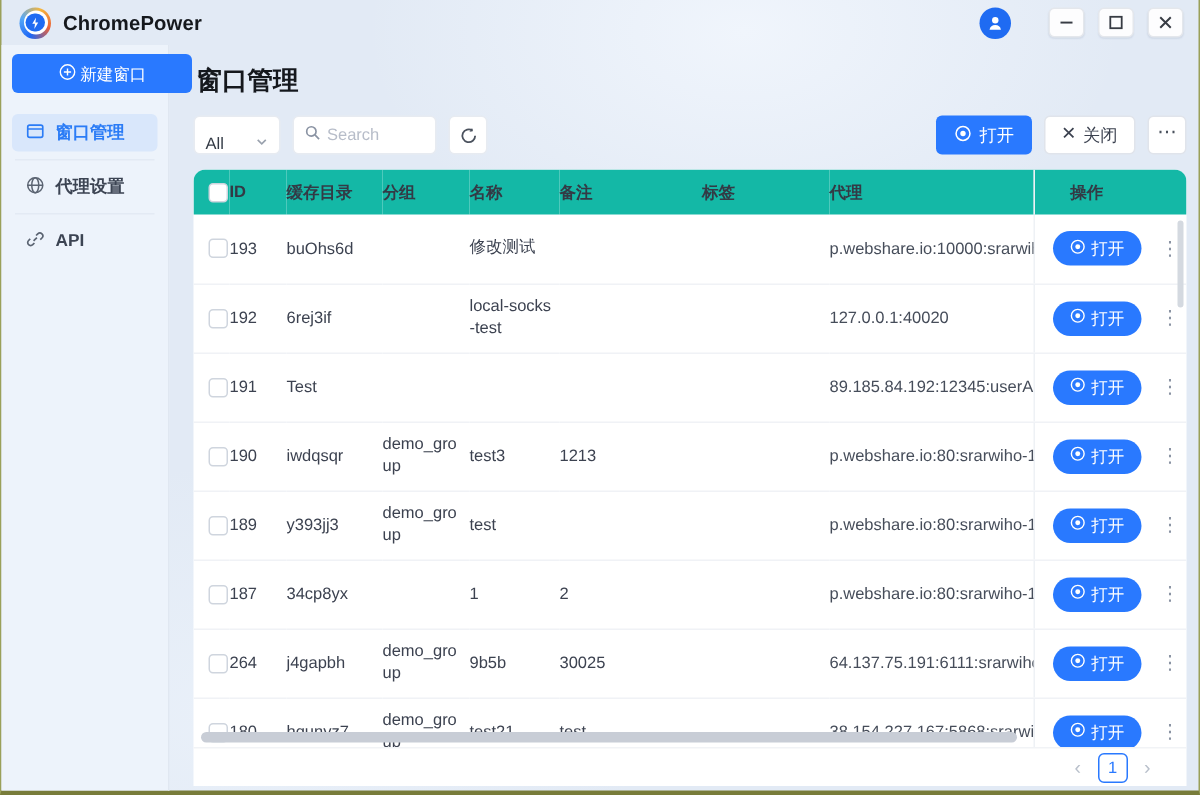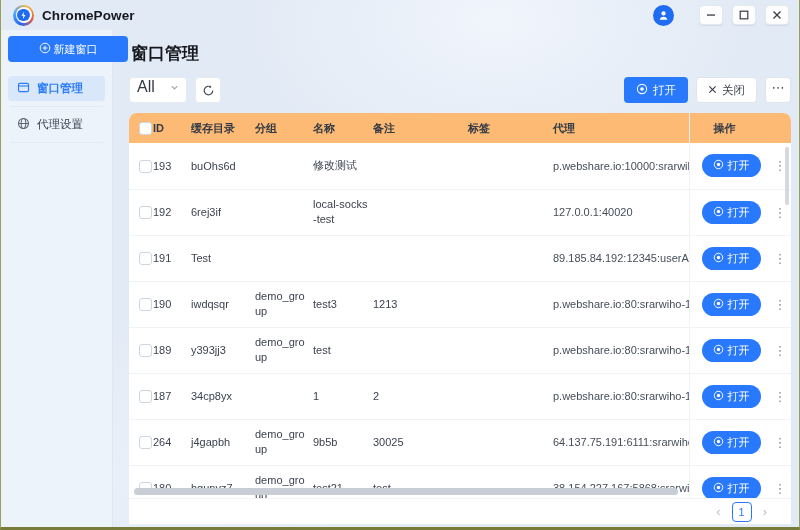--- a/index.html
+++ b/index.html
@@ -25,47 +25,47 @@
   .tb-right { margin-left:auto; display:flex; align-items:center; gap:9px; }
   .avatar { width:21px; height:21px; border-radius:50%; background:#1f6bf2; display:grid; place-items:center; margin-right:16px; cursor:pointer; }
   .winbtn { width:24px; height:20px; background:#fdfdfe; border:1px solid #e4e7ec; border-radius:4px;
     display:grid; place-items:center; cursor:pointer; box-shadow:0 1px 1px rgba(90,110,140,.12); color:#383c44; }
   
   .bodyrow { flex:1; display:flex; min-height:0; }
   .sidebar { width:112px; flex:none; background:#edf3fb; border-right:1px solid #e0e7f1; padding:6px 7px 0 7px; }
   .new-win-btn { width:120px; height:26px; background:#2979ff; color:#fff; border:none; border-radius:4px;
     font-size:11px; display:flex; align-items:center; justify-content:center; gap:3px; cursor:pointer; margin:0 auto 14px auto; }
   .side-item { height:25px; display:flex; align-items:center; gap:7px; padding:0 9px; border-radius:4px;
-    font-size:11.5px; color:#3c4453; cursor:pointer; margin-bottom:3px; }
+    font-size:11.5px; color:#3c4453; cursor:pointer; margin-bottom:3px;font-weight:bold; }
   .side-item svg { flex:none; }
   .side-item.active { background:#d9e7fb; color:#2b7cf6; font-weight:700; }
   .side-sep { height:1px; background:#e3eaf4; margin:5px 2px; }
   .main { flex:1; min-width:0; display:flex; flex-direction:column; padding:10px 8px 0 16px; }
   .page-title { font-size:17px; font-weight:700; color:#15181d; margin:2px 0 12px 2px; }
   
   .toolbar { display:flex; align-items:center; gap:8px; margin-bottom:10px; }
   .select { width:58px; height:26px; background:#fff; border:1px solid #e7ebf1; border-radius:4px;
-    display:flex; align-items:flex-start; justify-content:space-between; padding:0 7px; font-size:16px; color:#333a45; cursor:pointer; }
+    display:flex; align-items:flex-end; justify-content:space-between; padding:0 7px; font-size:11px; color:#333a45; cursor:pointer; }
   .searchbox { width:96px; height:26px; background:#fff; border:1px solid #e7ebf1; border-radius:4px;
     display:flex; align-items:center; gap:4px; padding:0 7px; }
   .searchbox input { border:none; outline:none; width:100%; font-size:11px; color:#333a45; background:transparent; }
   .searchbox input::placeholder { color:#b7bdc9; }
   .iconbtn { width:26px; height:26px; background:#fff; border:1px solid #e7ebf1; border-radius:4px;
     display:grid; place-items:center; cursor:pointer; color:#4b525e; }
   .tb-spacer { flex:1; }
   .btn-open { height:26px; background:#2979ff; color:#fff; border:none; border-radius:4px; font-size:11.5px;
     display:inline-flex; align-items:center; gap:5px; padding:0 12px; cursor:pointer; }
   .btn-close { height:26px; background:#fff; color:#3c4250; border:1px solid #e0e4eb; border-radius:4px;
     font-size:11.5px; display:inline-flex; align-items:center; gap:5px; padding:0 11px; cursor:pointer; }
   .btn-more { width:26px; height:26px; background:#fff; border:1px solid #e0e4eb; border-radius:4px;
     font-size:13px; color:#4b525e; cursor:pointer; display:grid; place-items:center; padding-bottom:5px; }
   
   .table-card { flex:1; min-height:0; background:#fff; border-radius:8px 8px 0 0; overflow:hidden; position:relative; }
   table { width:662px; border-collapse:collapse; table-layout:fixed; }
-  thead th { height:30px; background:#fdba74; font-size:11px; font-weight:700; color:#333a45; text-align:left; padding:0 3px 0 0; }
+  thead th { height:30px; background:#14b8a6; font-size:11px; font-weight:700; color:#333a45; text-align:left; padding:0 3px 0 0; }
   tbody td { height:46px; border-bottom:1px solid #f0f2f6; font-size:11px; color:#3c4250; padding:4px 3px 4px 0; vertical-align:middle; }
   th.c-cb, td.c-cb { padding-left:10px; }
   .cb { display:inline-block; width:13px; height:13px; border:1px solid #cfd5de; border-radius:3px; background:#fff; cursor:pointer; vertical-align:middle; }
   td.c-group, td.c-name { overflow-wrap:anywhere; word-break:break-all; line-height:1.35; }
   td.c-proxy { white-space:nowrap; overflow:hidden; color:#464d5a; }
   th.c-ops, td.c-ops { border-left:1px solid #eef1f5; padding-left:12px; }
   th.c-ops { padding-left:24px; }
   .row-open { display:inline-flex; align-items:center; gap:4px; background:#2979ff; color:#fff; border:none;
     border-radius:12px; height:23px; padding:0 11px; font-size:11px; cursor:pointer; }
   .row-more { margin-left:10px; color:#8a93a3; font-size:13px; cursor:pointer; letter-spacing:0; }
@@ -149,33 +149,52 @@
           <svg width="13" height="13" viewBox="0 0 14 14">
               <circle cx="7" cy="7" r="5.4" fill="none" stroke="#5b6472" stroke-width="1.1"></circle>
               <path d="M1.6 7h10.8" stroke="#5b6472" stroke-width="1.1"></path>
               <ellipse cx="7" cy="7" rx="2.5" ry="5.4" fill="none" stroke="#5b6472" stroke-width="1.1"></ellipse>
             </svg>
         </span>
         <span>代理设置</span>
       </div>
       <div class="side-sep"></div>
 
+      <div class="side-item">
+        <span>
+          <svg width="13" height="13" viewBox="0 0 14 14" fill="none" stroke="#5b6472" stroke-width="1.2">
+              <path d="M5.8 8.2 8.2 5.8"></path>
+              <path d="M7.6 4.3l1.2-1.2a2.1 2.1 0 0 1 3 3L10.6 7.3"></path>
+              <path d="M6.4 9.7 5.2 10.9a2.1 2.1 0 0 1-3-3l1.2-1.2"></path>
+            </svg>
+        </span>
+        <span>API</span>
+      </div>
     </aside>
 
     <main class="main">
       <h1 class="page-title">窗口管理</h1>
 
       <div class="toolbar">
         <div class="select">
           <span>All</span>
           <span>
             <svg width="9" height="9" viewBox="0 0 10 10">
                 <path d="M2 3.6 5 6.6 8 3.6" fill="none" stroke="#9aa2ae" stroke-width="1.2"></path>
               </svg>
           </span>
+        </div>
+        <div class="searchbox">
+          <span>
+            <svg width="11" height="11" viewBox="0 0 12 12">
+                <circle cx="5" cy="5" r="3.4" fill="none" stroke="#8a93a3" stroke-width="1.2"></circle>
+                <path d="M7.6 7.6 10.6 10.6" stroke="#8a93a3" stroke-width="1.2"></path>
+              </svg>
+          </span>
+          <input placeholder="Search" style="">
         </div>
         <button class="iconbtn">
           <svg width="13" height="13" viewBox="0 0 14 14" fill="none" stroke="#4b525e" stroke-width="1.3">
               <path d="M11.6 7A4.6 4.6 0 1 1 9.7 3.3"></path>
               <path d="M9.4 1.4l.5 2.4-2.4.4" fill="#4b525e" stroke="none"></path>
             </svg>
         </button>
         <div class="tb-spacer"></div>
         <button class="btn-open">
           <span>

